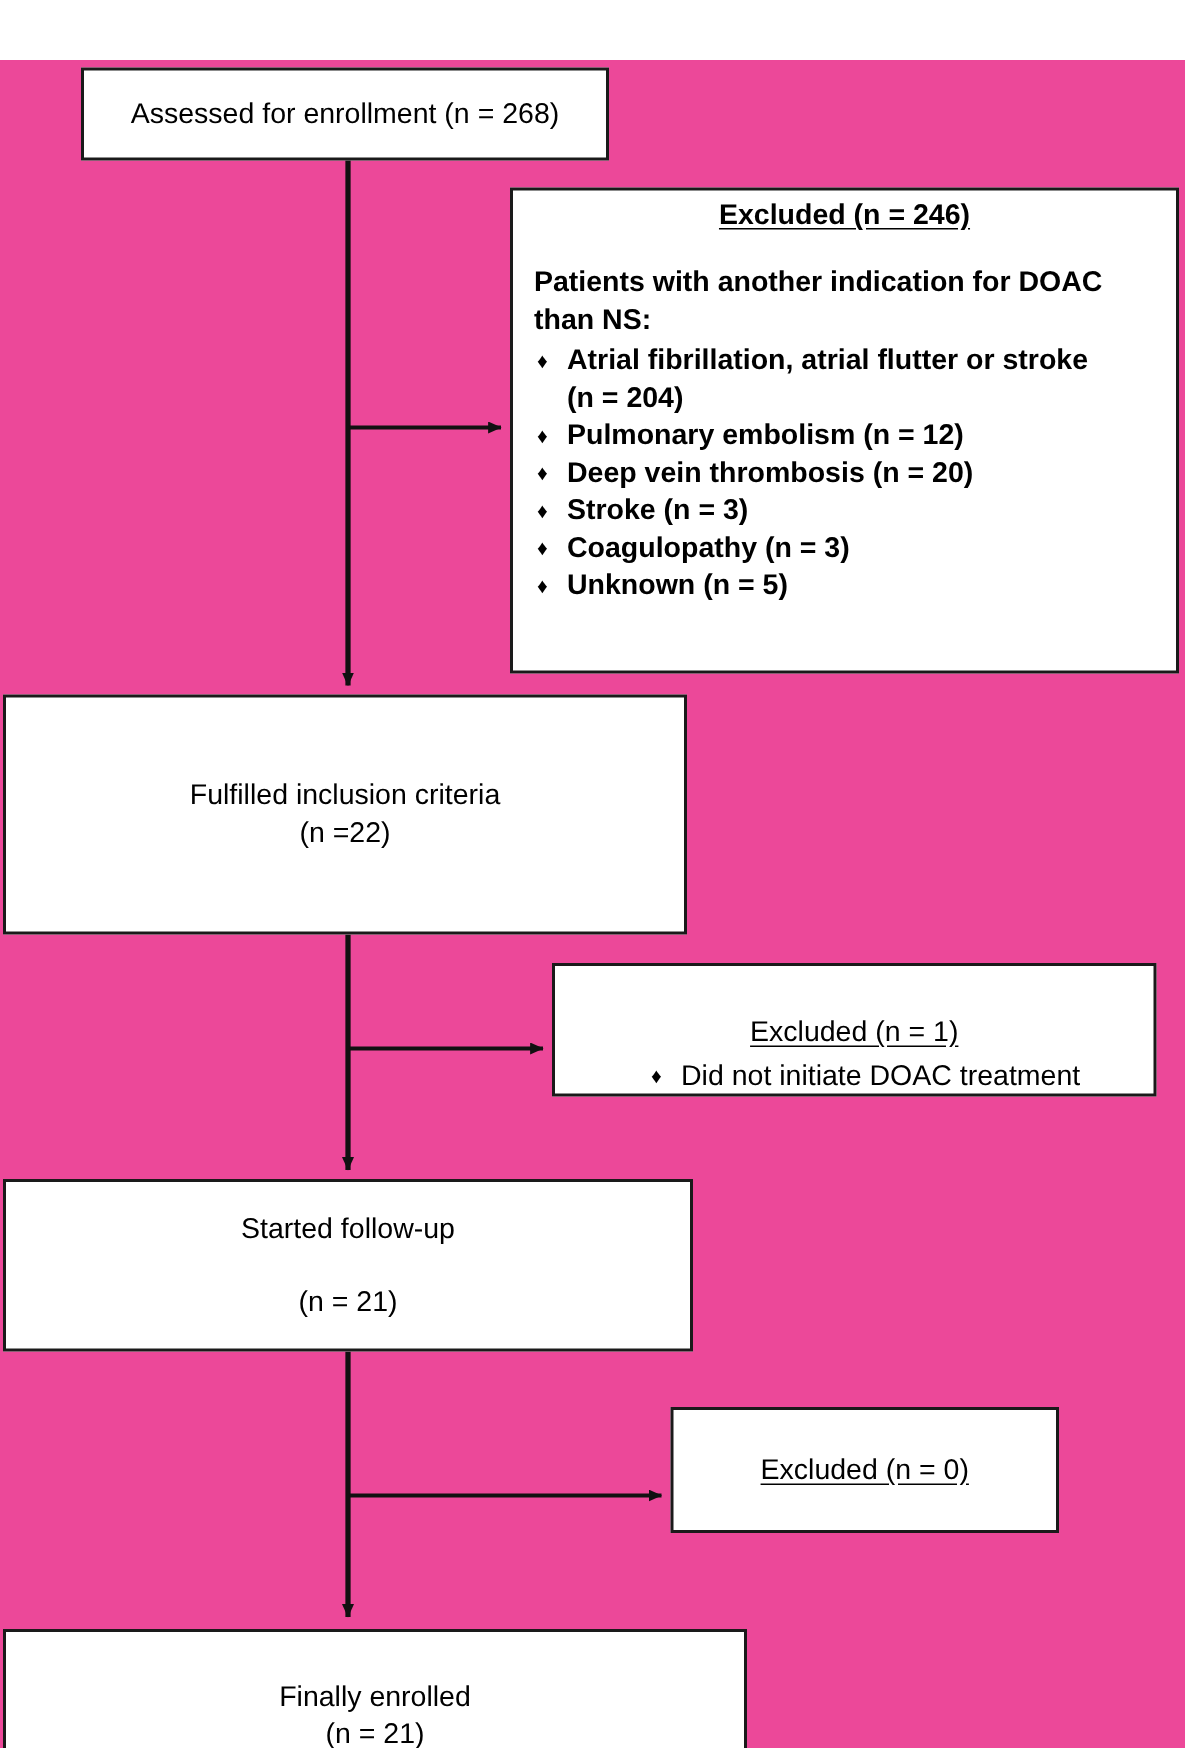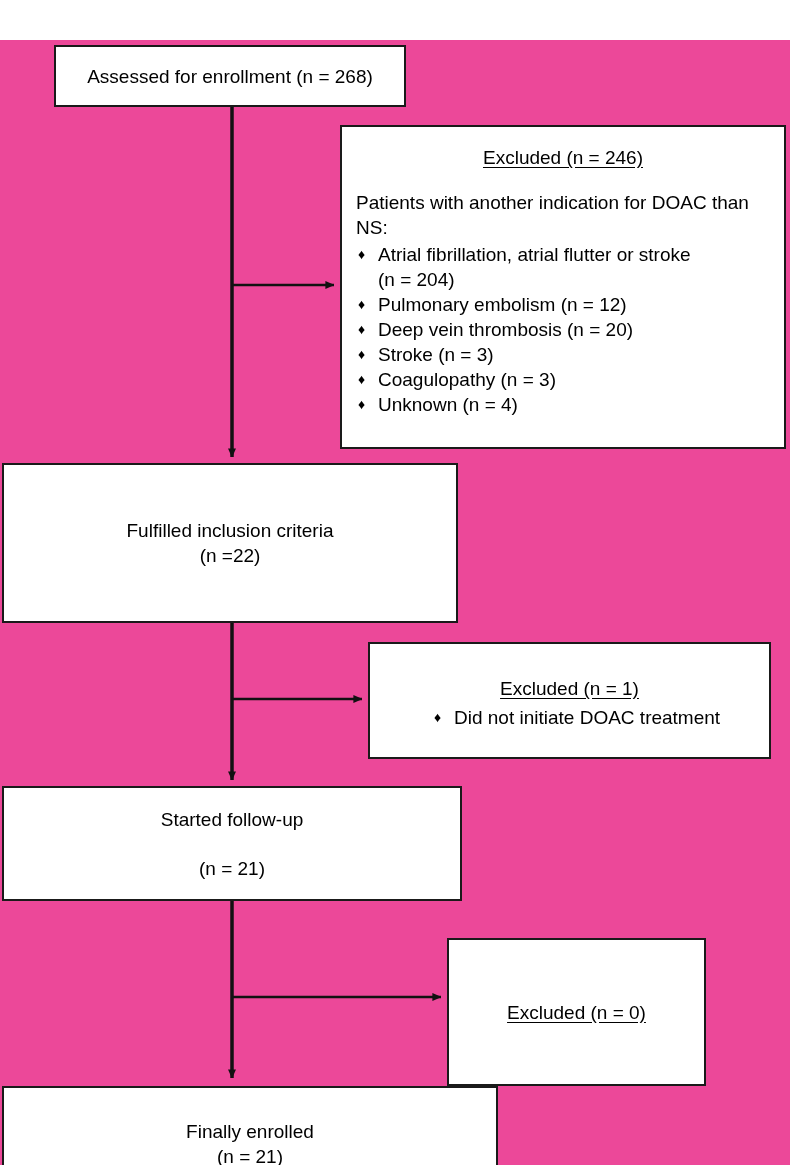--- a/index.html
+++ b/index.html
@@ -101,21 +101,21 @@
 
     <line x1="232" y1="861" x2="232" y2="1038" stroke="#111111" stroke-width="3.5" marker-end="url(#arrowhead)"></line>
 
     <line x1="233" y1="957" x2="441" y2="957" stroke="#111111" stroke-width="2.6" marker-end="url(#arrowhead)"></line>
   </svg>
 
   <div class="node-box box-center" style="left:54px; top:5px; width:352px; height:62px;">
     <div class="box-line">Assessed for enrollment (n = 268)</div>
   </div>
 
-  <div class="node-box" style="left:340px; top:85px; width:446px; height:324px; padding:18px 14px 10px 14px;">
+  <div class="node-box" style="left:340px; top:85px; width:446px; height:324px; padding:4px 14px 10px 14px;font-weight:bold;">
     <div class="excl-title">Excluded (n = 246)</div>
     <div class="excl-intro" style="margin-top:20px;">Patients with another indication for DOAC than NS:</div>
     <ul class="bullets" style="margin-top:2px;">
       <li>
         <span class="dia">♦</span>
         <span>Atrial fibrillation, atrial flutter or stroke</span>
         <span class="bullet-sub">(n = 204)</span>
       </li>
       <li>
         <span class="dia">♦</span>
@@ -128,46 +128,46 @@
       <li>
         <span class="dia">♦</span>
         <span>Stroke (n = 3)</span>
       </li>
       <li>
         <span class="dia">♦</span>
         <span>Coagulopathy (n = 3)</span>
       </li>
       <li>
         <span class="dia">♦</span>
-        <span>Unknown (n = 4)</span>
+        <span>Unknown (n = 5)</span>
       </li>
     </ul>
   </div>
 
   <div class="node-box box-center" style="left:2px; top:423px; width:456px; height:160px;">
     <div class="box-line">Fulfilled inclusion criteria</div>
     <div class="box-line">(n =22)</div>
   </div>
 
-  <div class="node-box" style="left:368px; top:602px; width:403px; height:117px; padding:32px 14px 0 14px;">
+  <div class="node-box" style="left:368px; top:602px; width:403px; height:89px; padding:32px 14px 0 14px;">
     <div class="excl-title">Excluded (n = 1)</div>
     <ul class="bullets" style="margin-top:4px; padding-left:48px;">
       <li>
         <span class="dia">♦</span>
         <span>Did not initiate DOAC treatment</span>
       </li>
     </ul>
   </div>
 
   <div class="node-box box-center" style="left:2px; top:746px; width:460px; height:115px;gap:24px;">
     <div class="box-line">Started follow-up</div>
     <div class="box-line">(n = 21)</div>
   </div>
 
-  <div class="node-box box-center" style="left:447px; top:898px; width:259px; height:148px;">
+  <div class="node-box box-center" style="left:447px; top:898px; width:259px; height:84px;">
     <div class="excl-title">Excluded (n = 0)</div>
   </div>
 
   <div class="node-box box-center" style="left:2px; top:1046px; width:496px; height:115px;">
     <div class="box-line">Finally enrolled</div>
     <div class="box-line">(n = 21)</div>
   </div>
 
 </div>
 

